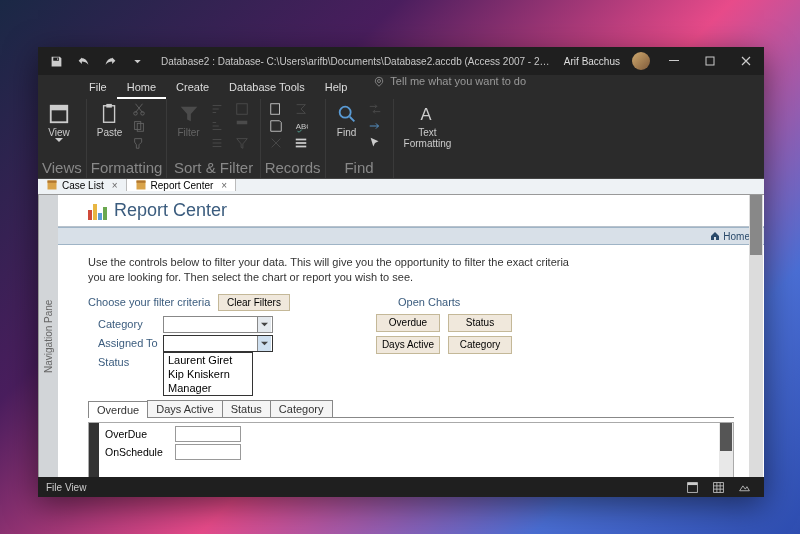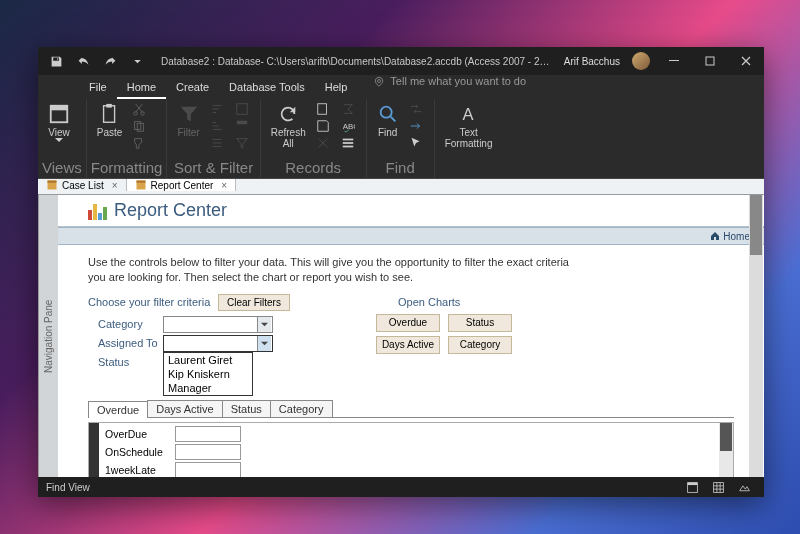--- a/index.html
+++ b/index.html
@@ -237,28 +237,20 @@
               <svg class="ric" viewBox="0 0 16 16">
                 <path d="M2 3h12L9 9v5l-2-1V9z" fill="none" stroke="#888"></path>
               </svg>
             </div>
         </div>
       </div>
       <div class="lbl">Sort &amp; Filter</div>
     </div>
     <div class="rgroup">
       <div class="btns">
-        <div class="rbtn">
-          <svg class="ric" viewBox="0 0 24 24">
-              <path d="M12 4a8 8 0 018 8h-2a6 6 0 10-2 4.5l1.5 1.5A8 8 0 1112 4z" fill="#ccc"></path>
-              <path d="M20 4v6h-6z" fill="#ccc"></path>
-            </svg>
-          <span style="white-space:pre-line;text-align:center">Refresh
-All</span>
-        </div>
         <div class="rstack">
           <div class="rbtn small">
               <svg class="ric" viewBox="0 0 16 16">
                 <rect x="2" y="2" width="10" height="12" fill="none" stroke="#ccc"></rect>
               </svg>
             </div>
           <div class="rbtn small">
               <svg class="ric" viewBox="0 0 16 16">
                 <path d="M2 2h10l2 2v10H2z" fill="none" stroke="#ccc"></path>
               </svg>
@@ -425,36 +417,32 @@
           <div style="width:10px;background:#333"></div>
           <div class="rows">
             <div class="recrow">
               <div class="rlabel">OverDue</div>
               <input class="rfield" style="">
             </div>
             <div class="recrow">
               <div class="rlabel">OnSchedule</div>
               <input class="rfield" style="">
             </div>
-            <div class="recrow">
-              <div class="rlabel">1weekLate</div>
-              <input class="rfield" style="">
-            </div>
 
           </div>
           <div class="vscroll"></div>
         </div>
       </div>
 
       <div class="scrollbar-r"></div>
     </div>
   </div>
 
   <div class="statusbar">
-    <span>Find View</span>
+    <span>File View</span>
     <div class="sright">
       <div class="sbtn">
           <svg viewBox="0 0 16 16">
             <rect x="2" y="2" width="12" height="12" fill="none" stroke="#ccc"></rect>
             <rect x="2" y="2" width="12" height="3" fill="#ccc"></rect>
           </svg>
         </div>
       <div class="sbtn">
           <svg viewBox="0 0 16 16">
             <rect x="2" y="2" width="12" height="12" fill="none" stroke="#ccc"></rect>

